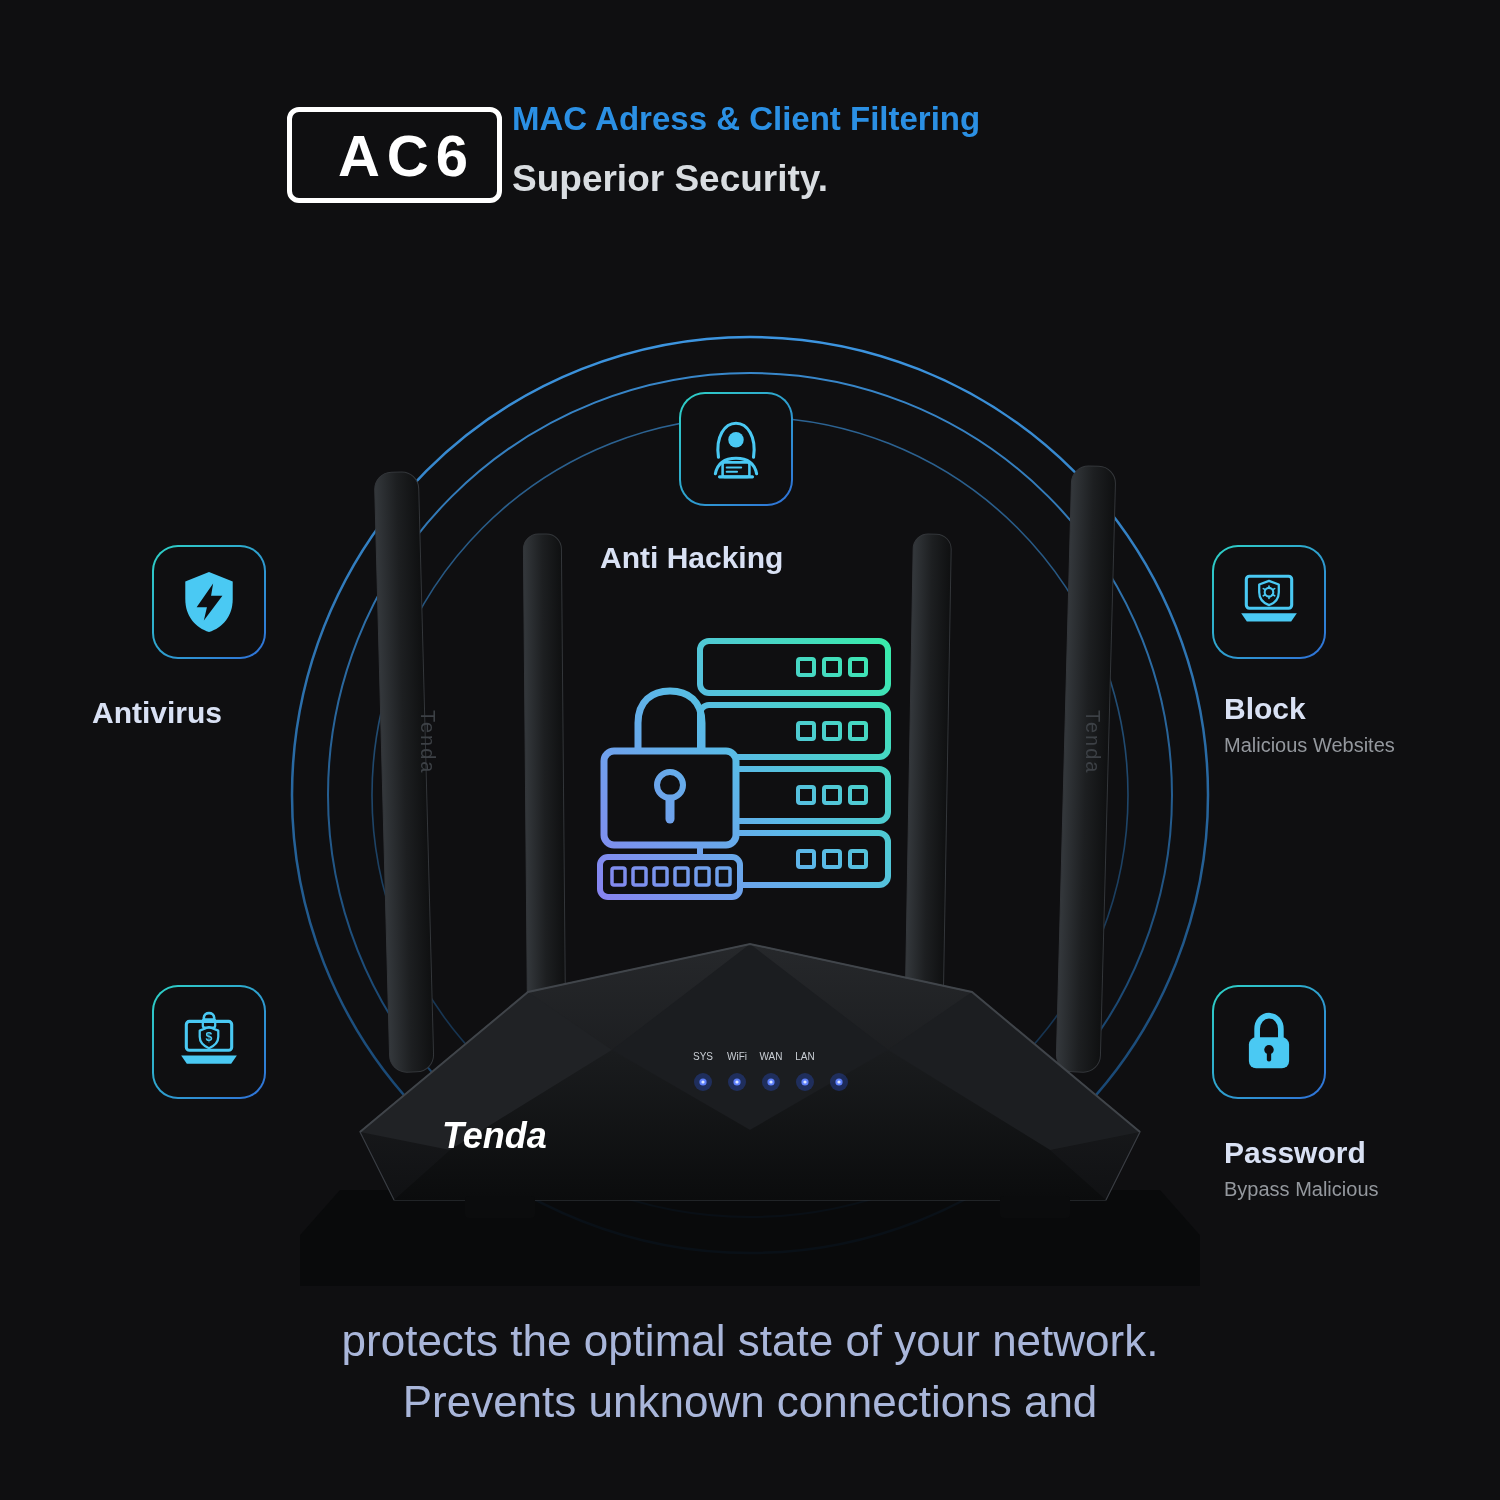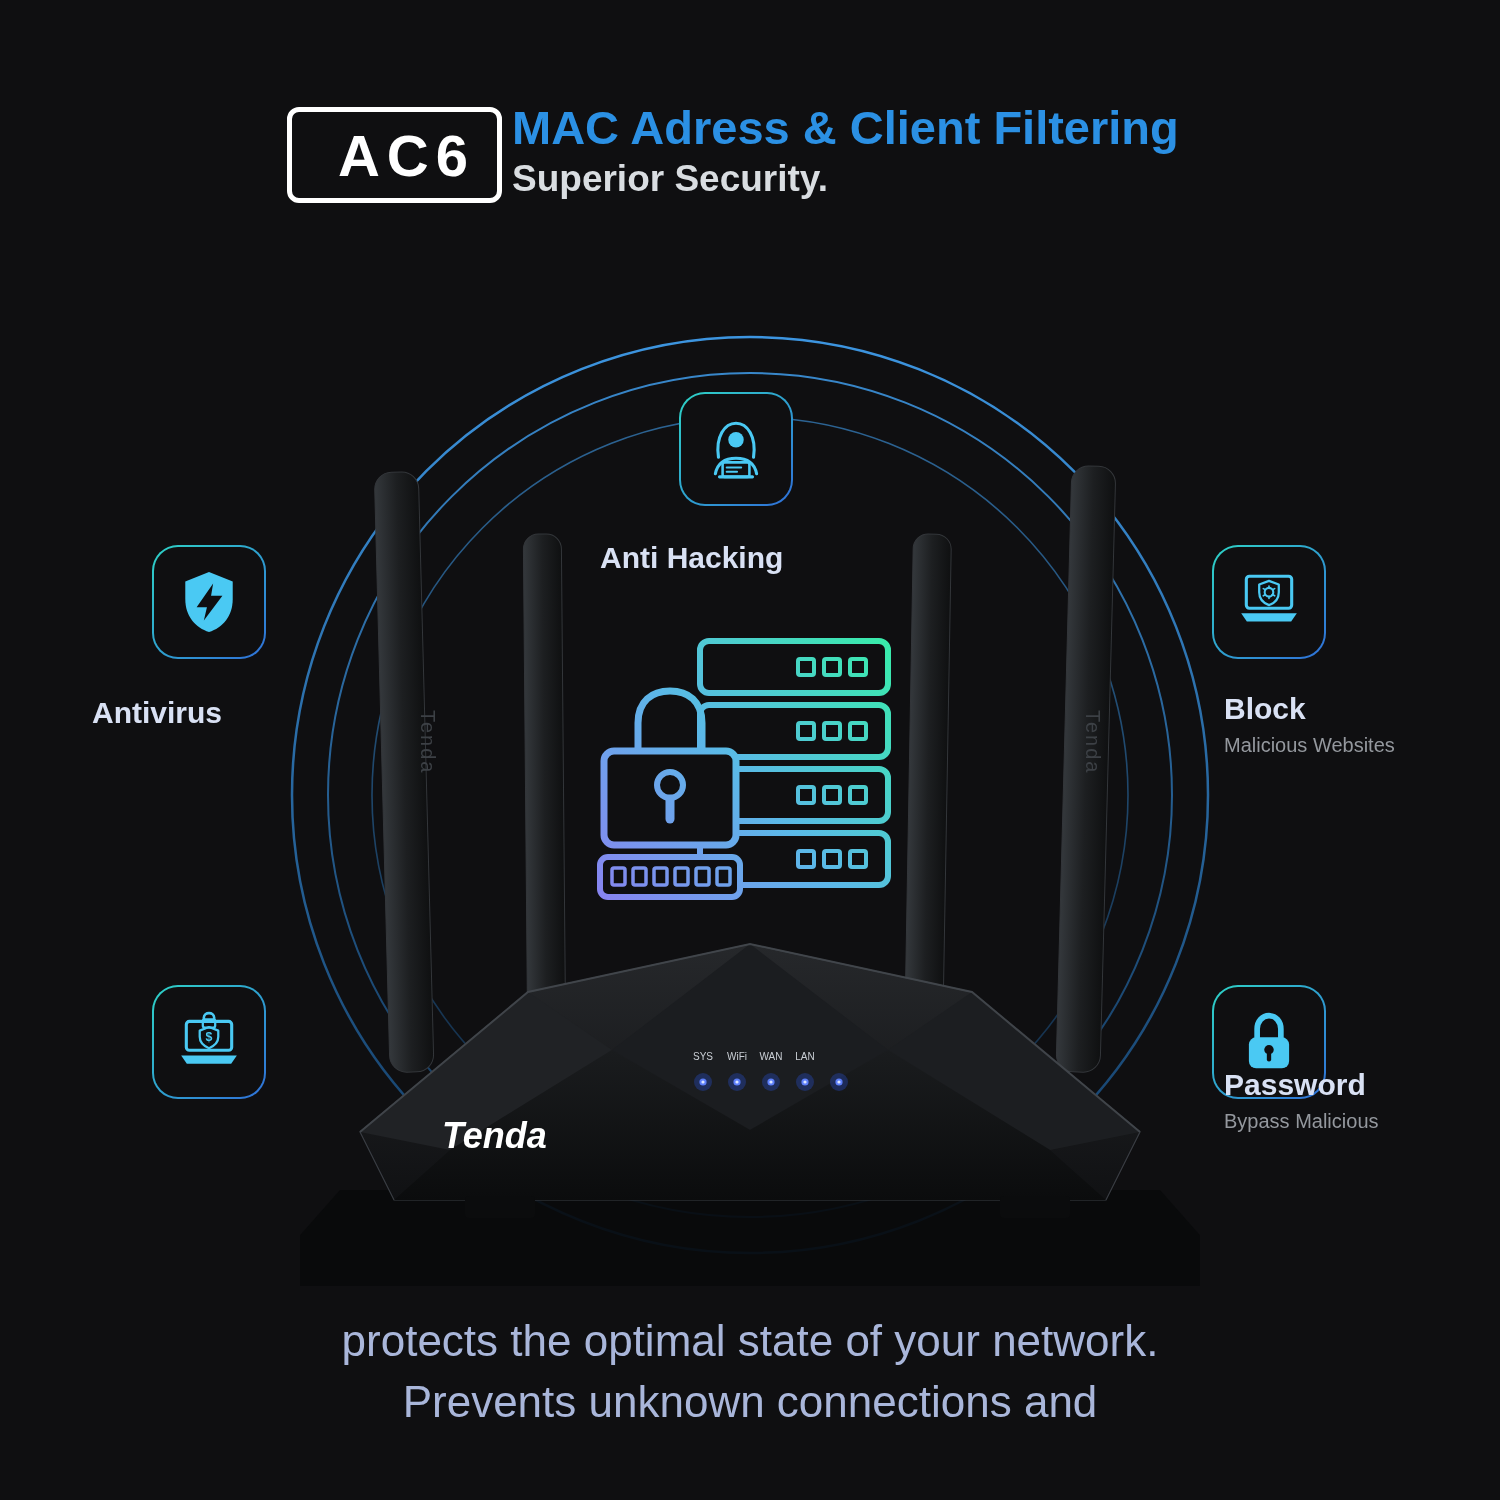--- a/index.html
+++ b/index.html
@@ -9,21 +9,21 @@
   }
   .abs { position:absolute; }
 
   
   .ac-badge {
     left:287px; top:107px; width:181px; height:86px;
     border:5px solid #ffffff; border-radius:12px;
     display:flex; align-items:center; justify-content:center;
     font-size:58px; font-weight:800; letter-spacing:7px; color:#ffffff;padding-left:24px;
   }
-  .main-title { left:512px; top:100px; font-size:47px; font-weight:800; color:#2b90e4; }
+  .main-title { left:512px; top:100px; font-size:33px; font-weight:800; color:#2b90e4; }
   .main-subtitle { left:512px; top:158px; font-size:37px; font-weight:700; color:#d9dde1; }
 
   
   .tile {
     width:114px; height:114px; border-radius:26px; padding:2px; box-sizing:border-box;
     background:linear-gradient(135deg,#2ed3c6,#2f6fd8);
   }
   .tile-inner {
     width:100%; height:100%; border-radius:24px; background:#0f0f11;
     display:flex; align-items:center; justify-content:center;
@@ -34,21 +34,21 @@
   .tile-prevent      { left:152px; top:985px; }
   .tile-password     { left:1212px; top:985px; }
 
   .f-title { font-weight:700; font-size:30px; color:#d9e1f4; }
   .f-sub   { font-size:20px; color:#94989e; line-height:33px; margin-top:3px; }
 
   .label-anti-hacking { left:600px; top:541px; width:272px; text-align:left; }
   .label-antivirus    { left:92px;  top:696px; width:234px; text-align:left; }
   .label-block        { left:1224px; top:692px; width:185px; }
   .label-prevent      { left:168px;  top:1136px; width:195px; }
-  .label-password     { left:1224px; top:1068px; width:185px; }
+  .label-password     { left:1224px; top:1136px; width:185px; }
 
   .footer {
     left:0; top:1310px; width:1500px; text-align:center;
     font-size:44px; line-height:61px; color:#a9b6da; font-weight:400;
   }
 </style>
 </head>
 <body>
 
 <div class="canvas">

